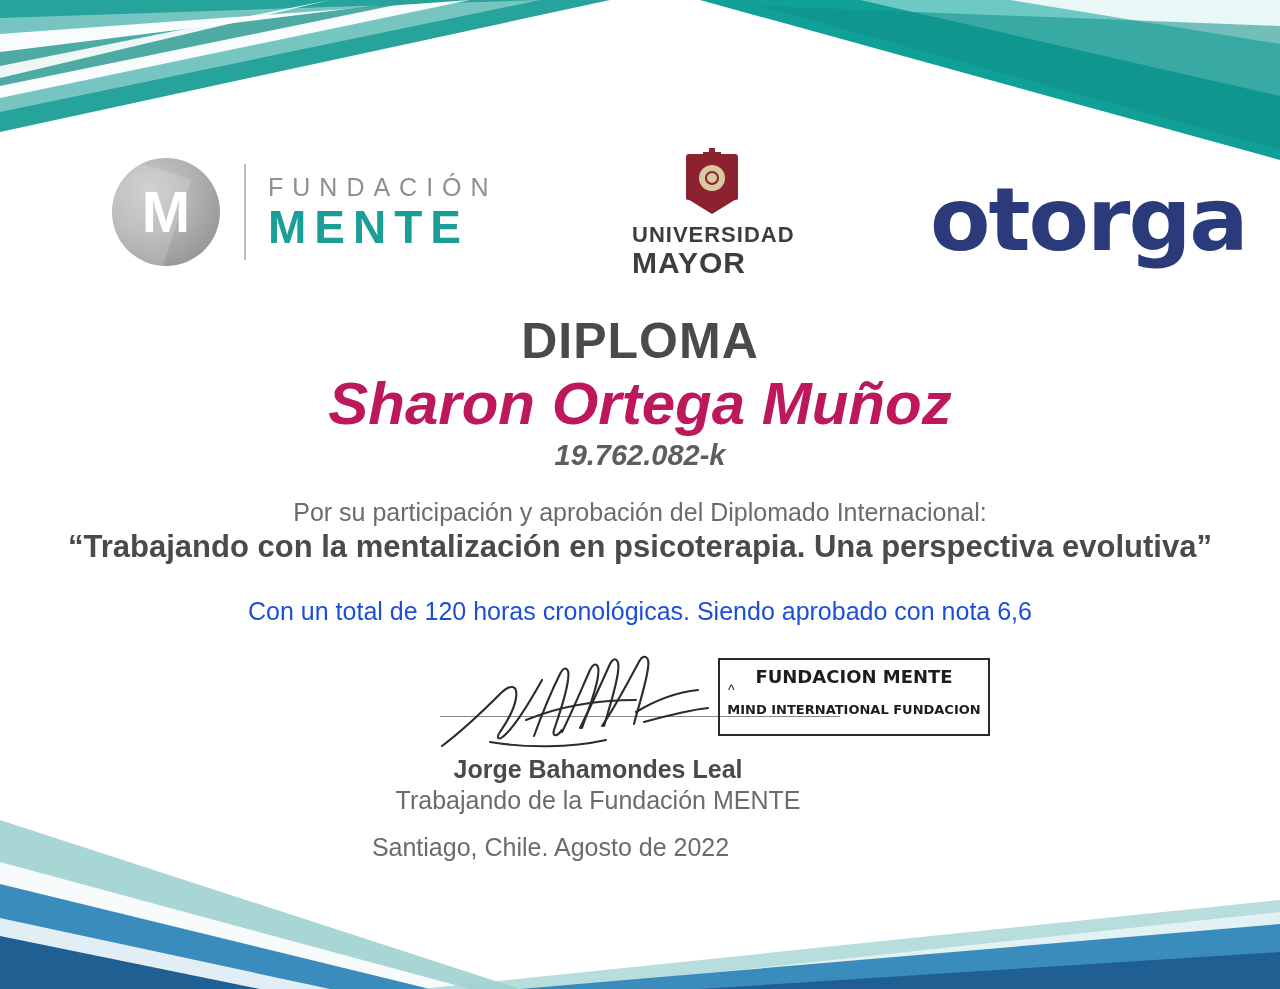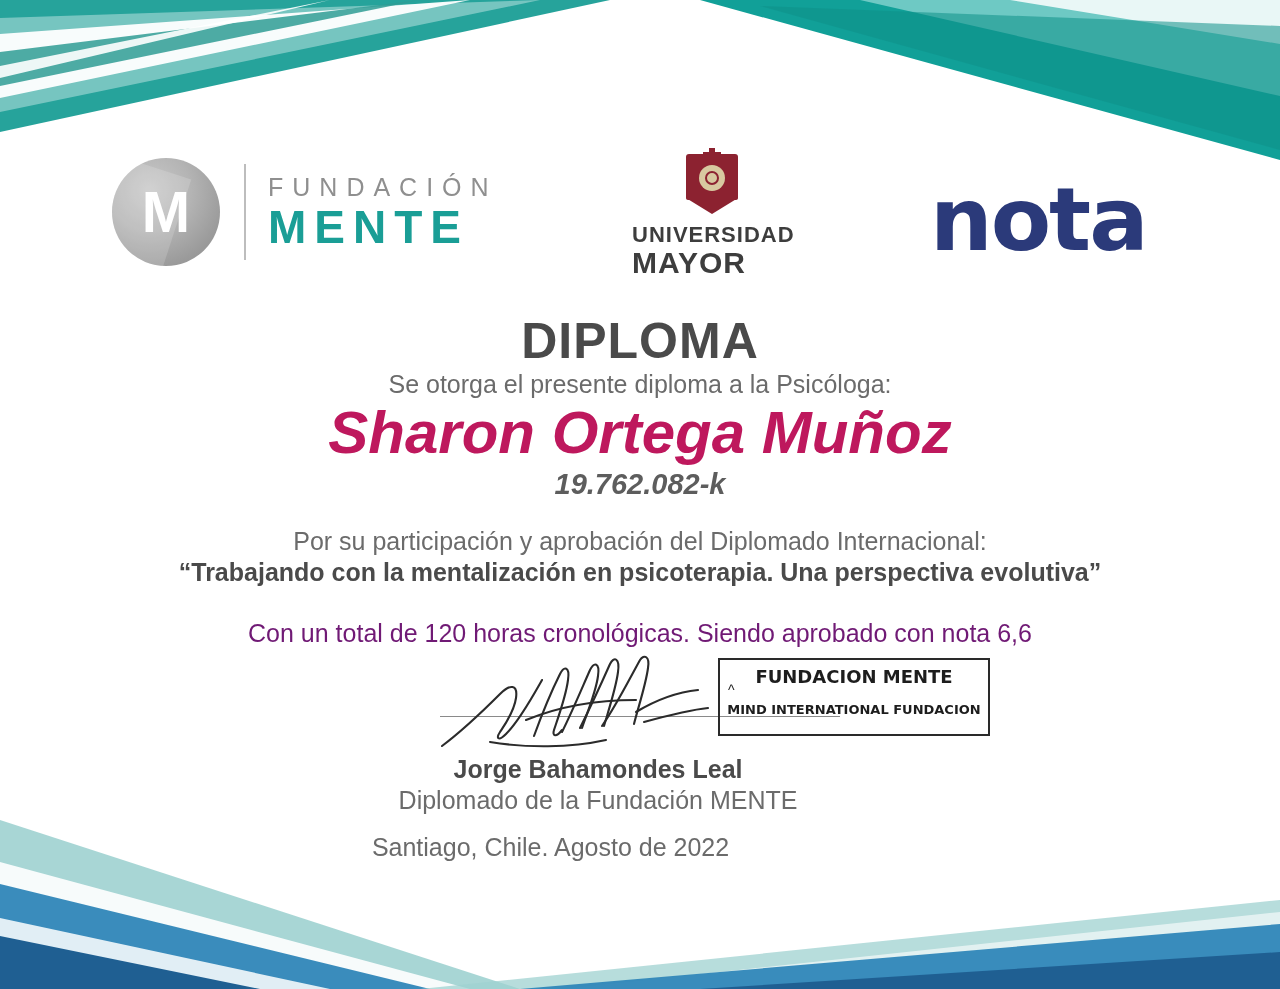--- a/index.html
+++ b/index.html
@@ -220,28 +220,28 @@
     font-weight: bold;
     color: #5d5d5d;
     margin-top: 2px;
   }
   .participation {
     font-size: 25px;
     color: #6b6b6b;
     margin-top: 26px;
   }
   .course {
-    font-size: 25px;
+    font-size: 31px;
     font-weight: bold;
     color: #4a4a4a;
     margin-top: 2px;
   }
   .hours {
     font-size: 25px;
-    color: #701a75;
+    color: #1d4ed8;
     margin-top: 32px;
   }
 
   
   .sig-area {
     position: absolute;
     top: 650px;
     left: 0;
     width: 1280px;
     height: 130px;
@@ -372,26 +372,25 @@
     <div class="um-logo">
       <div class="um-shield">
         <div class="cross"></div>
         <div class="body"></div>
         <div class="inner"></div>
       </div>
       <div class="um-l1">UNIVERSIDAD</div>
       <div class="um-l2">MAYOR</div>
     </div>
 
-    <div class="cefop-logo">nota</div>
+    <div class="cefop-logo">otorga</div>
   </div>
 
   <div class="content">
     <div class="title">DIPLOMA</div>
-    <div class="subtitle">Se otorga el presente diploma a la Psicóloga:</div>
     <div class="recipient">Sharon Ortega Muñoz</div>
     <div class="rut">19.762.082-k</div>
     <div class="participation">Por su participación y aprobación del Diplomado Internacional:</div>
     <div class="course">“Trabajando con la mentalización en psicoterapia. Una perspectiva evolutiva”</div>
     <div class="hours">Con un total de 120 horas cronológicas. Siendo aprobado con nota 6,6</div>
   </div>
 
   <div class="sig-area">
     <div class="sig-line"></div>
 
@@ -411,18 +410,18 @@
 
     <div class="stamp">
       <div class="stamp-caret">^</div>
       <div class="stamp-l1">FUNDACION MENTE</div>
       <div class="stamp-l2">MIND INTERNATIONAL FUNDACION</div>
     </div>
   </div>
 
   <div class="signer">
     <div class="signer-name">Jorge Bahamondes Leal</div>
-    <div class="signer-role">Diplomado de la Fundación MENTE</div>
+    <div class="signer-role">Trabajando de la Fundación MENTE</div>
   </div>
 
   <div class="place-date">Santiago, Chile. Agosto de 2022</div>
 
 </div>
 
 </body></html>

